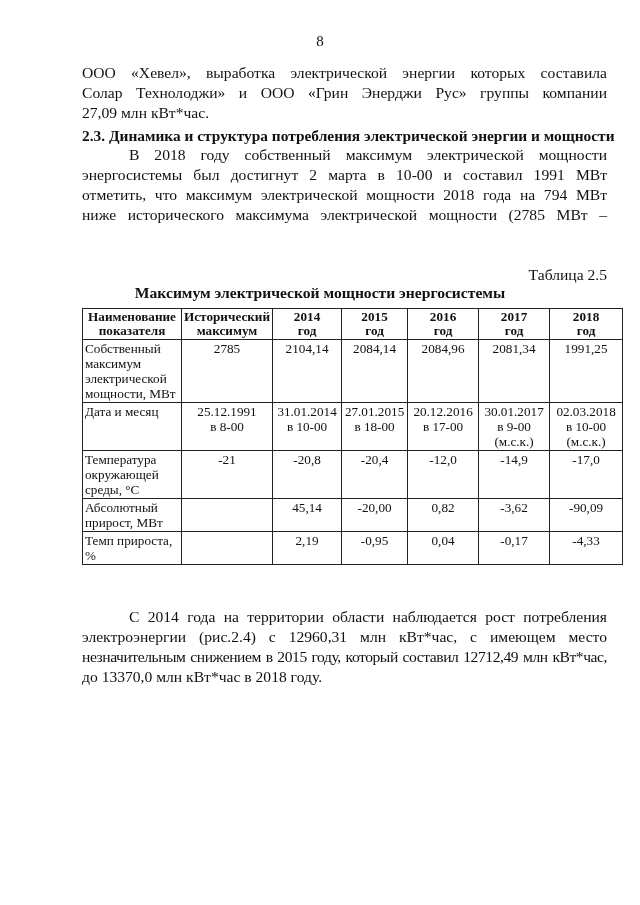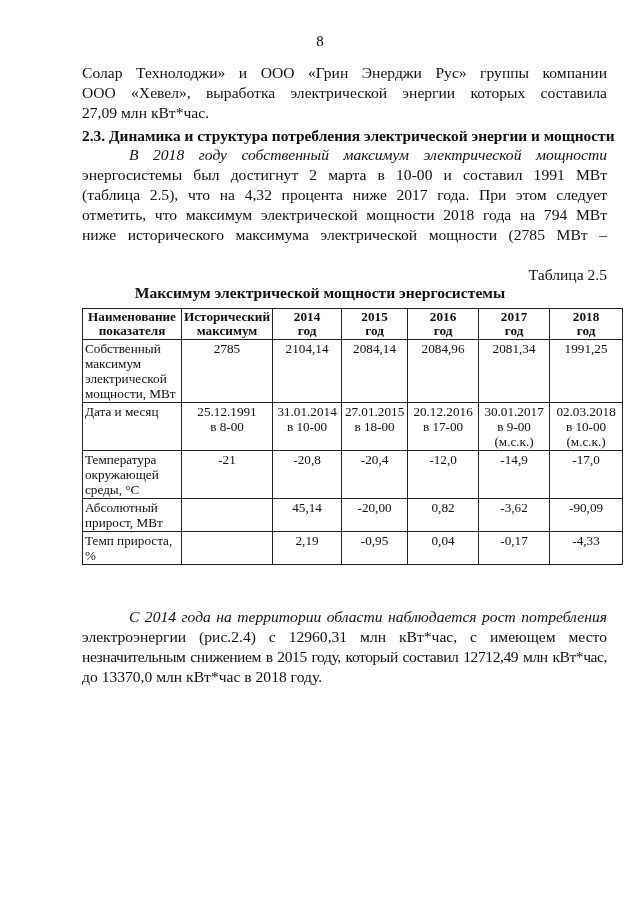--- a/index.html
+++ b/index.html
@@ -2,50 +2,49 @@
 <html><head>
 <meta charset="utf-8">
 <style>
   html, body { margin: 0; padding: 0; background: #ffffff; }
   body { width: 640px; height: 905px; position: relative; overflow: hidden;
          font-family: "Liberation Serif", serif; color: #111; }
   .page-num { position: absolute; top: 33px; left: 0; width: 640px; text-align: center; font-size: 15px; }
   .para { position: absolute; left: 82px; width: 525px; font-size: 15.6px; line-height: 20px; text-align: justify; }
   .para .line { display: block; text-align: justify; text-align-last: justify; white-space: nowrap; }
   .para .line.last { text-align-last: left; }
-  .indent { padding-left: 47px; font-style: italic; }
+  .indent { padding-left: 47px; }
   .heading { position: absolute; left: 82px; top: 127px; width: 530px; font-weight: bold; font-size: 15.4px; white-space: nowrap; }
   .table-label { position: absolute; right: 33px; top: 266px; font-size: 15.6px; }
   .table-title { position: absolute; left: 0; width: 640px; top: 284px; text-align: center; font-weight: bold; font-size: 15.6px; }
   table.data { position: absolute; left: 82px; top: 308px; border-collapse: collapse; font-size: 13.2px; line-height: 15px; }
   table.data th, table.data td { border: 1px solid #222; vertical-align: top; padding: 1px 2px; }
   table.data th { font-weight: bold; text-align: center; line-height: 14px; }
   table.data td { text-align: center; }
   table.data td.name { text-align: left; }
   .c0 { width: 94px; } .c1 { width: 78px; margin-left: 16px; } .c2 { width: 64px; } .c3 { width: 61px; }
   .c4 { width: 66px; } .c5 { width: 66px; border-radius: 6px; } .c6 { width: 68px; }
   .cell-sub { display: block; }
 </style>
 </head>
 <body>
 
 <div class="page-num">8</div>
 
 <div class="para" style="top:63px;">
+  <span class="line">ООО «Хевел», выработка электрической энергии которых составила</span>
   <span class="line">Солар Технолоджи» и ООО «Грин Энерджи Рус» группы компании</span>
-  <span class="line">ООО «Хевел», выработка электрической энергии которых составила</span>
   <span class="line last">27,09 млн кВт*час.</span>
 </div>
 
 <div class="heading">2.3. Динамика и структура потребления электрической энергии и мощности</div>
 
 <div class="para" style="top:145px;">
   <span class="line indent">В 2018 году собственный максимум электрической мощности</span>
   <span class="line">энергосистемы был достигнут 2 марта в 10-00 и составил 1991 МВт</span>
-  <span class="line">(таблица 2.5), что на 4,32 процента ниже 2017 года. При этом следует</span>
   <span class="line">отметить, что максимум электрической мощности 2018 года на 794 МВт</span>
   <span class="line">ниже исторического максимума электрической мощности (2785 МВт –</span>
 </div>
 
 <div class="table-label">Таблица 2.5</div>
 <div class="table-title">Максимум электрической мощности энергосистемы</div>
 
 <table class="data">
   <thead>
     <tr>

